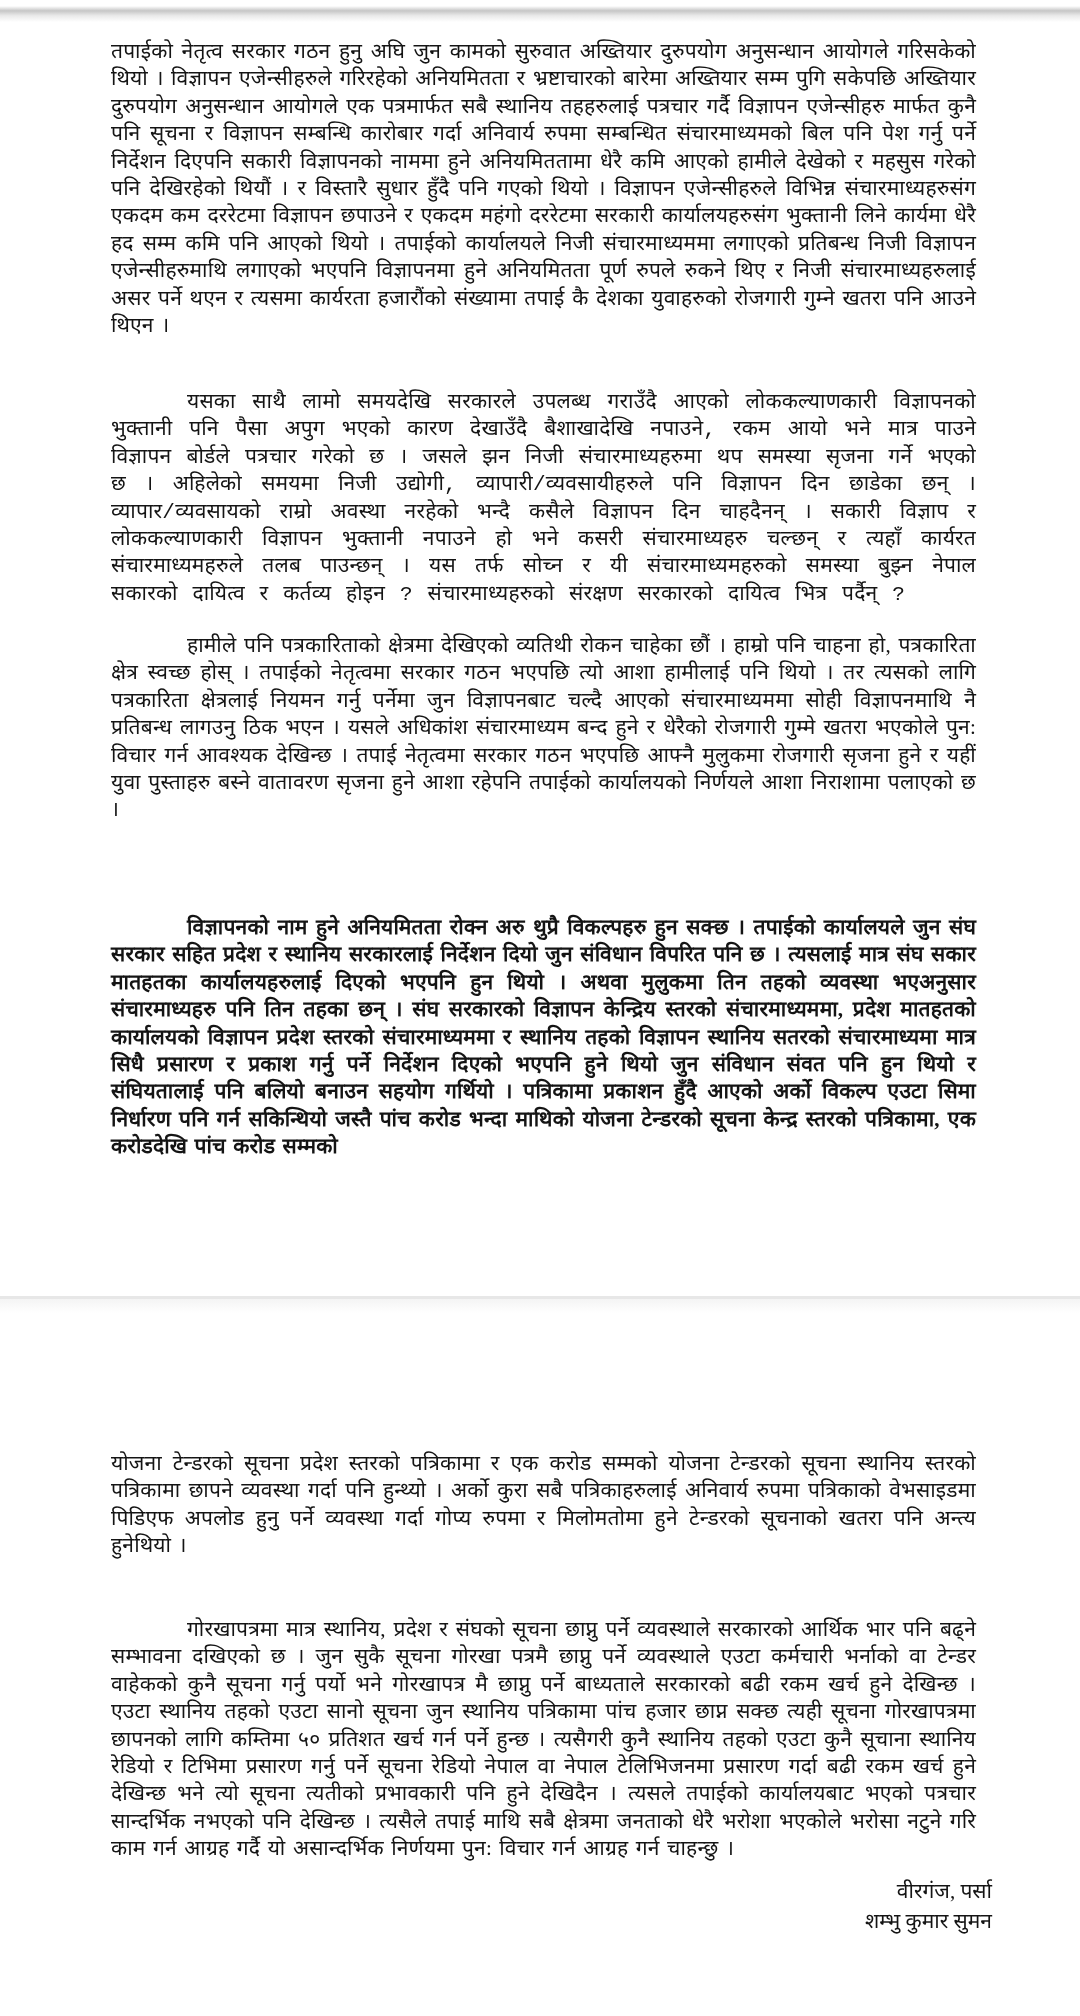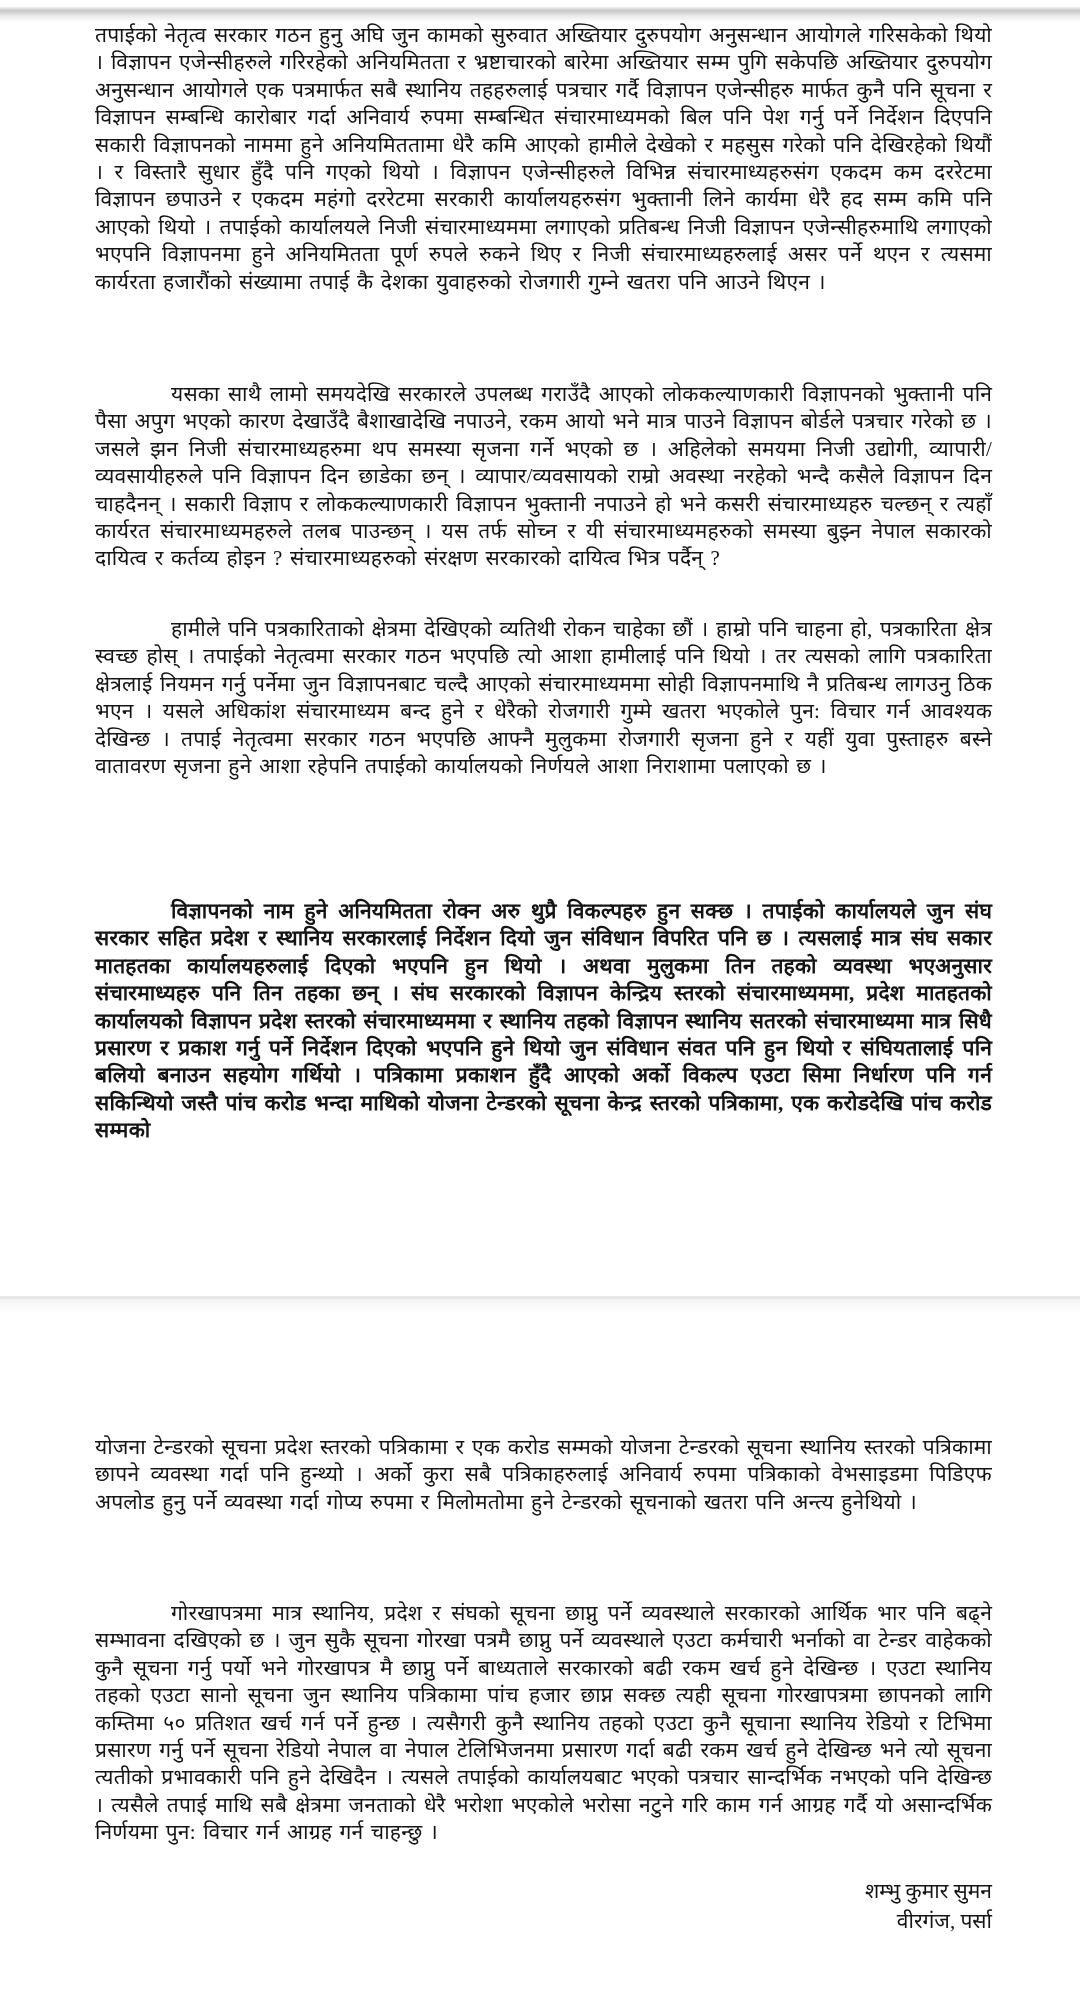--- a/index.html
+++ b/index.html
@@ -27,21 +27,21 @@
     position: absolute;
     left: 95px;
     width: 897px;
     text-align: justify;
     font-size: 21px;
     line-height: 27.4px;
     letter-spacing: 0.2px;
     word-spacing: 2px;
   }
   .text-block p {
-    margin: 0;
+    margin: 16px;
   }
   .indent {
     text-indent: 76px;
   }
   .page-separator {
     position: absolute;
     left: 0;
     top: 1296px;
     width: 1080px;
     height: 3px;
@@ -58,21 +58,21 @@
   .signature-block {
     position: absolute;
     left: 95px;
     width: 897px;
     text-align: right;
     font-size: 21px;
     line-height: 30px;
   }
   
   #p1-1 { top: 22px; }
-  #p1-2 { top: 381px; }
+  #p1-2 { top: 373px; font-family: Liberation Mono, monospace; }
   #p1-3 { top: 616px; }
   #p1-4 { top: 898px; font-weight: bold; }
   #p2-1 { top: 1434px; }
   #p2-2 { top: 1600px; }
   #sig  { top: 1876px; }
 </style>
 </head>
 <body>
 
 <div class="top-shadow"></div>
@@ -94,15 +94,15 @@
 <div class="page2-top-tint"></div>
 
 <div class="text-block" id="p2-1">
   <p>योजना टेन्डरको सूचना प्रदेश स्तरको पत्रिकामा र एक करोड सम्मको योजना टेन्डरको सूचना स्थानिय स्तरको पत्रिकामा छापने व्यवस्था गर्दा पनि हुन्थ्यो । अर्को कुरा सबै पत्रिकाहरुलाई अनिवार्य रुपमा पत्रिकाको वेभसाइडमा पिडिएफ अपलोड हुनु पर्ने व्यवस्था गर्दा गोप्य रुपमा र मिलोमतोमा हुने टेन्डरको सूचनाको खतरा पनि अन्त्य हुनेथियो ।</p>
 </div>
 <div class="text-block" id="p2-2">
   <p class="indent">गोरखापत्रमा मात्र स्थानिय, प्रदेश र संघको सूचना छाप्नु पर्ने व्यवस्थाले सरकारको आर्थिक भार पनि बढ्ने सम्भावना दखिएको छ । जुन सुकै सूचना गोरखा पत्रमै छाप्नु पर्ने व्यवस्थाले एउटा कर्मचारी भर्नाको वा टेन्डर वाहेकको कुनै सूचना गर्नु पर्यो भने गोरखापत्र मै छाप्नु पर्ने बाध्यताले सरकारको बढी रकम खर्च हुने देखिन्छ । एउटा स्थानिय तहको एउटा सानो सूचना जुन स्थानिय पत्रिकामा पांच हजार छाप्न सक्छ त्यही सूचना गोरखापत्रमा छापनको लागि कम्तिमा ५० प्रतिशत खर्च गर्न पर्ने हुन्छ । त्यसैगरी कुनै स्थानिय तहको एउटा कुनै सूचाना स्थानिय रेडियो र टिभिमा प्रसारण गर्नु पर्ने सूचना रेडियो नेपाल वा नेपाल टेलिभिजनमा प्रसारण गर्दा बढी रकम खर्च हुने देखिन्छ भने त्यो सूचना त्यतीको प्रभावकारी पनि हुने देखिदैन । त्यसले तपाईको कार्यालयबाट भएको पत्रचार सान्दर्भिक नभएको पनि देखिन्छ । त्यसैले तपाई माथि सबै क्षेत्रमा जनताको धेरै भरोशा भएकोले भरोसा नटुने गरि काम गर्न आग्रह गर्दै यो असान्दर्भिक निर्णयमा पुन: विचार गर्न आग्रह गर्न चाहन्छु ।</p>
 </div>
 
 <div class="signature-block" id="sig">
+  <div>वीरगंज, पर्सा</div>
   <div>शम्भु कुमार सुमन</div>
-  <div>वीरगंज, पर्सा</div>
 </div>
 
 </body></html>

